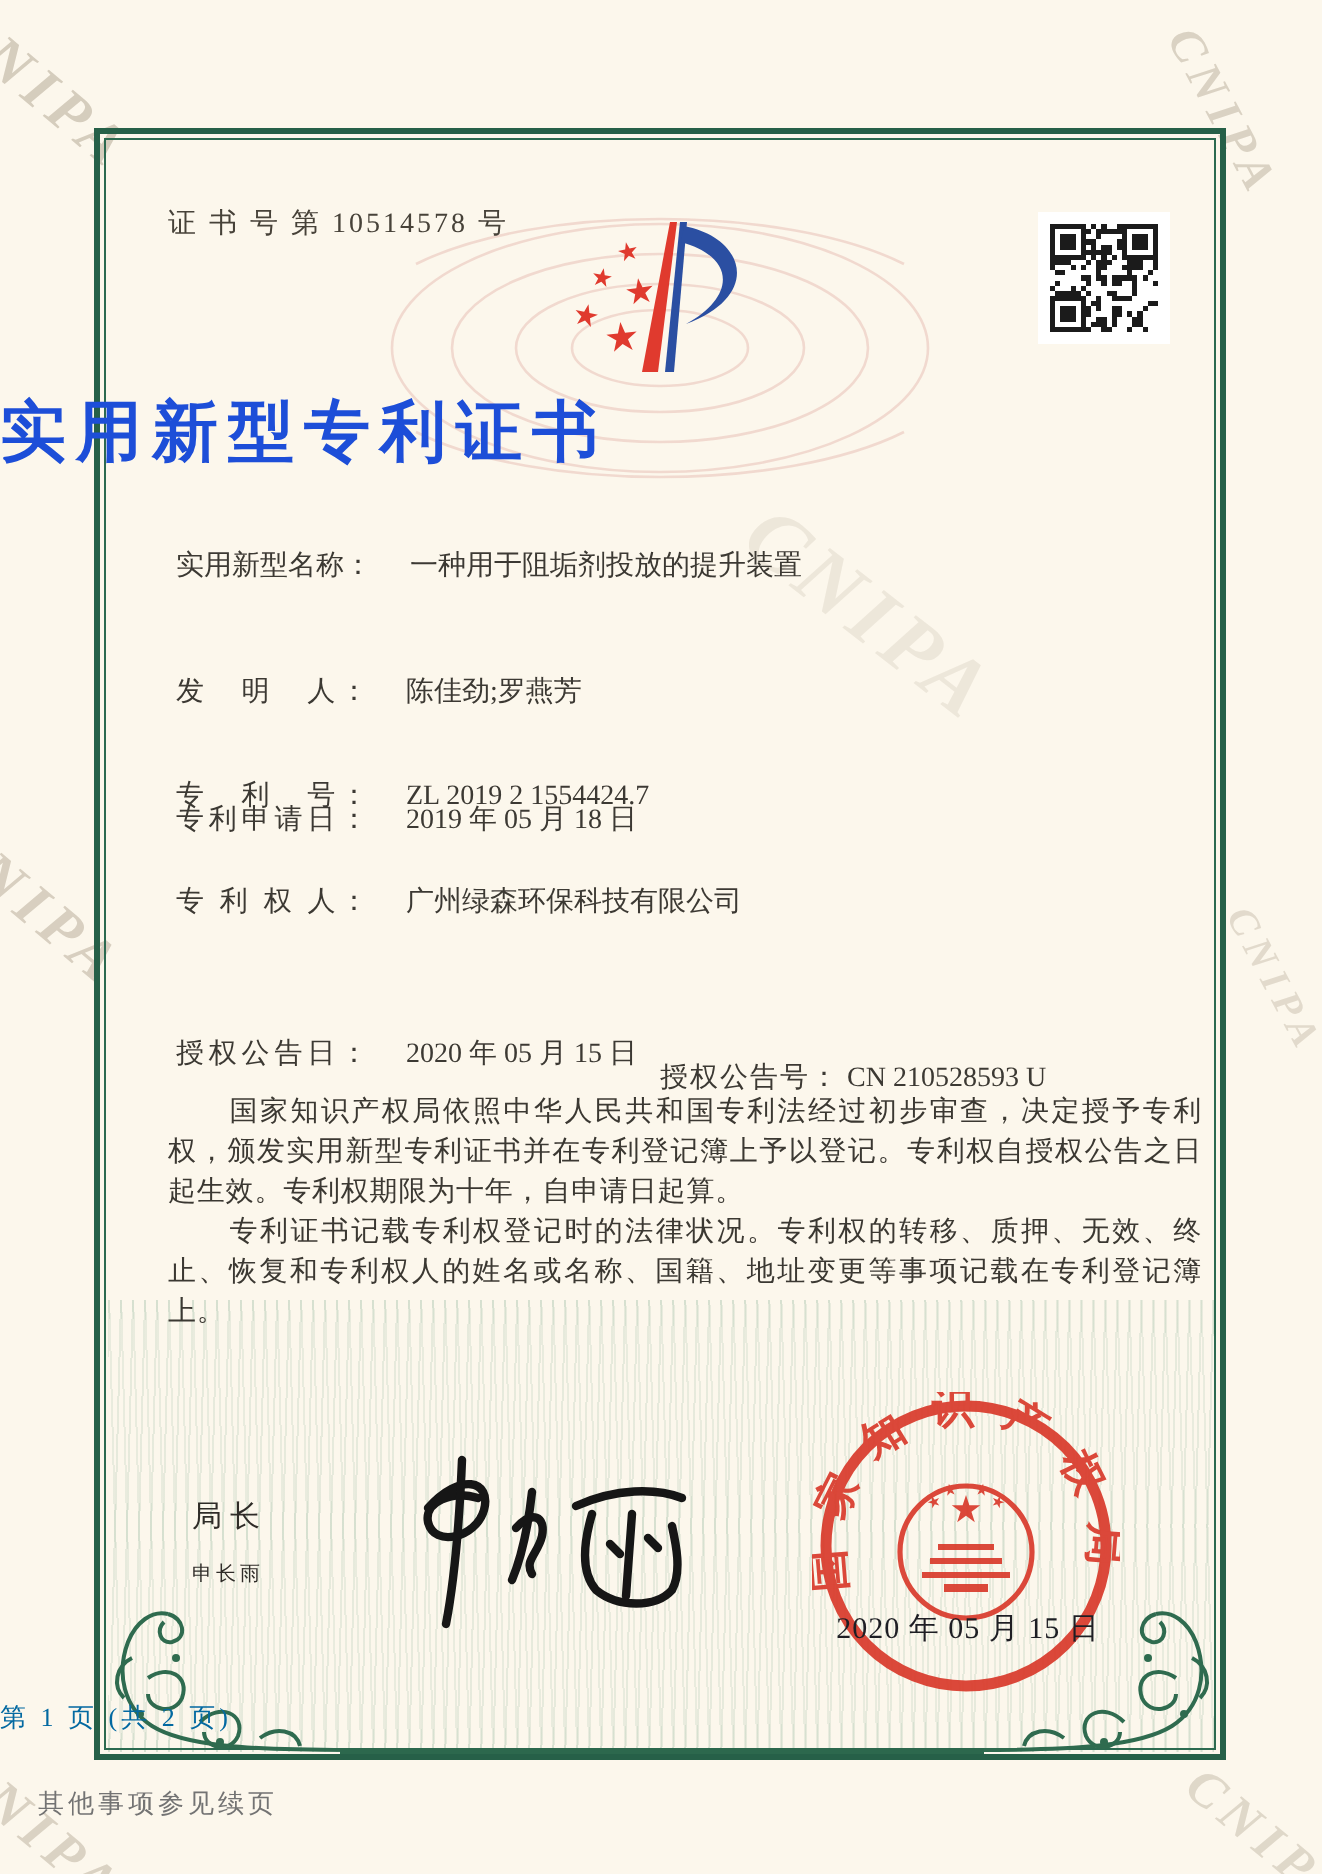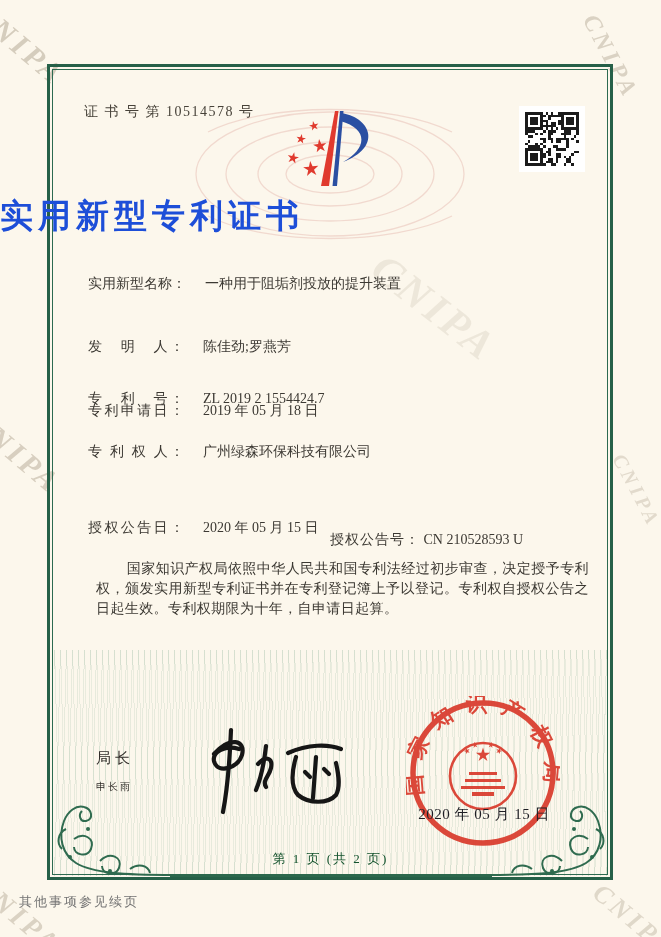--- a/index.html
+++ b/index.html
@@ -58,39 +58,39 @@
   .r-file     { top:400px; }
   .r-owner    { top:441px; }
   .r-addr     { top:478px; }
   .r-grant    { top:517px; }
   .grant-no-pair { position:absolute; left:242px; top:0; white-space:nowrap;margin-top:12px; }
   .grant-no-pair .lbl2 { letter-spacing:1px; }
   
   .body-text { position:absolute; left:84px; right:60px; top:547px;
                font-size:14px; line-height:20px; text-align:justify;
                color:#3b3832; letter-spacing:.4px; }
-  .body-text p { text-indent:2.2em; margin:12px; }
+  .body-text p { text-indent:2.2em; margin:0; }
   
   .director-title { position:absolute; left:96px; top:749px; font-size:15px;
                     letter-spacing:4px; color:#2f2c28; }
   .director-name  { position:absolute; left:96px; top:780px; font-size:10px;
                     letter-spacing:2px; color:#2f2c28; }
   .signature { position:absolute; left:186px; top:724px; }
   .seal { position:absolute; left:406px; top:696px; }
   .seal-date { position:absolute; left:396px; top:805px; width:176px;
                text-align:center; font-size:15px; color:#1e1e24;
                letter-spacing:.5px; z-index:5; }
   
   .ornament { position:absolute; top:799px; }
   .orn-left  { left:52px; }
   .orn-right { left:488px; transform:scaleX(-1); }
   .rule { position:absolute; left:170px; top:874px; width:322px; height:3px;
           border-top:1px solid #2c684d; border-bottom:2px solid #2c684d; }
-  .page-num { position:absolute; left:0; right:0; top:850px; text-align:center;
-              font-size:13px; letter-spacing:2px; color:#14532d; }
+  .page-num { position:absolute; left:0; right:0; top:850px; 
+              font-size:13px; letter-spacing:2px; color:#0369a1; }
   .note { position:absolute; left:0; right:0; top:893px; text-align:left;
           font-size:13px; letter-spacing:2px; color:#737373;padding-left:19px; }
 </style>
 </head>
 <body>
 
 <div class="page">
 
   <div class="wm wm1">CNIPA</div>
   <div class="wm wm2">CNIPA</div>
@@ -382,20 +382,21 @@
     <span class="lbl">授权公告日：</span>
     <span class="val">2020 年 05 月 15 日</span>
     <span class="grant-no-pair">
       <span class="lbl2">授权公告号：</span>
       <span>CN 210528593 U</span>
     </span>
   </div>
 
   <div class="body-text">
     <p>国家知识产权局依照中华人民共和国专利法经过初步审查，决定授予专利权，颁发实用新型专利证书并在专利登记簿上予以登记。专利权自授权公告之日起生效。专利权期限为十年，自申请日起算。</p>
+    <p>专利证书记载专利权登记时的法律状况。专利权的转移、质押、无效、终止、恢复和专利权人的姓名或名称、国籍、地址变更等事项记载在专利登记簿上。</p>
   </div>
 
   <div class="director-title">局长</div>
   <div class="director-name">申长雨</div>
 
   <svg class="signature" width="176" height="94" viewBox="0 0 176 94">
     <g fill="none" stroke="#161616" stroke-width="4.2" stroke-linecap="round" stroke-linejoin="round">
       <path d="M28,30 C44,12 60,16 56,31 C52,45 31,50 28,37 C26,27 40,21 53,25"></path>
       <path d="M45,6 C44,30 42,62 37,88"></path>
       <path d="M80,22 C78,40 75,54 70,66"></path>

